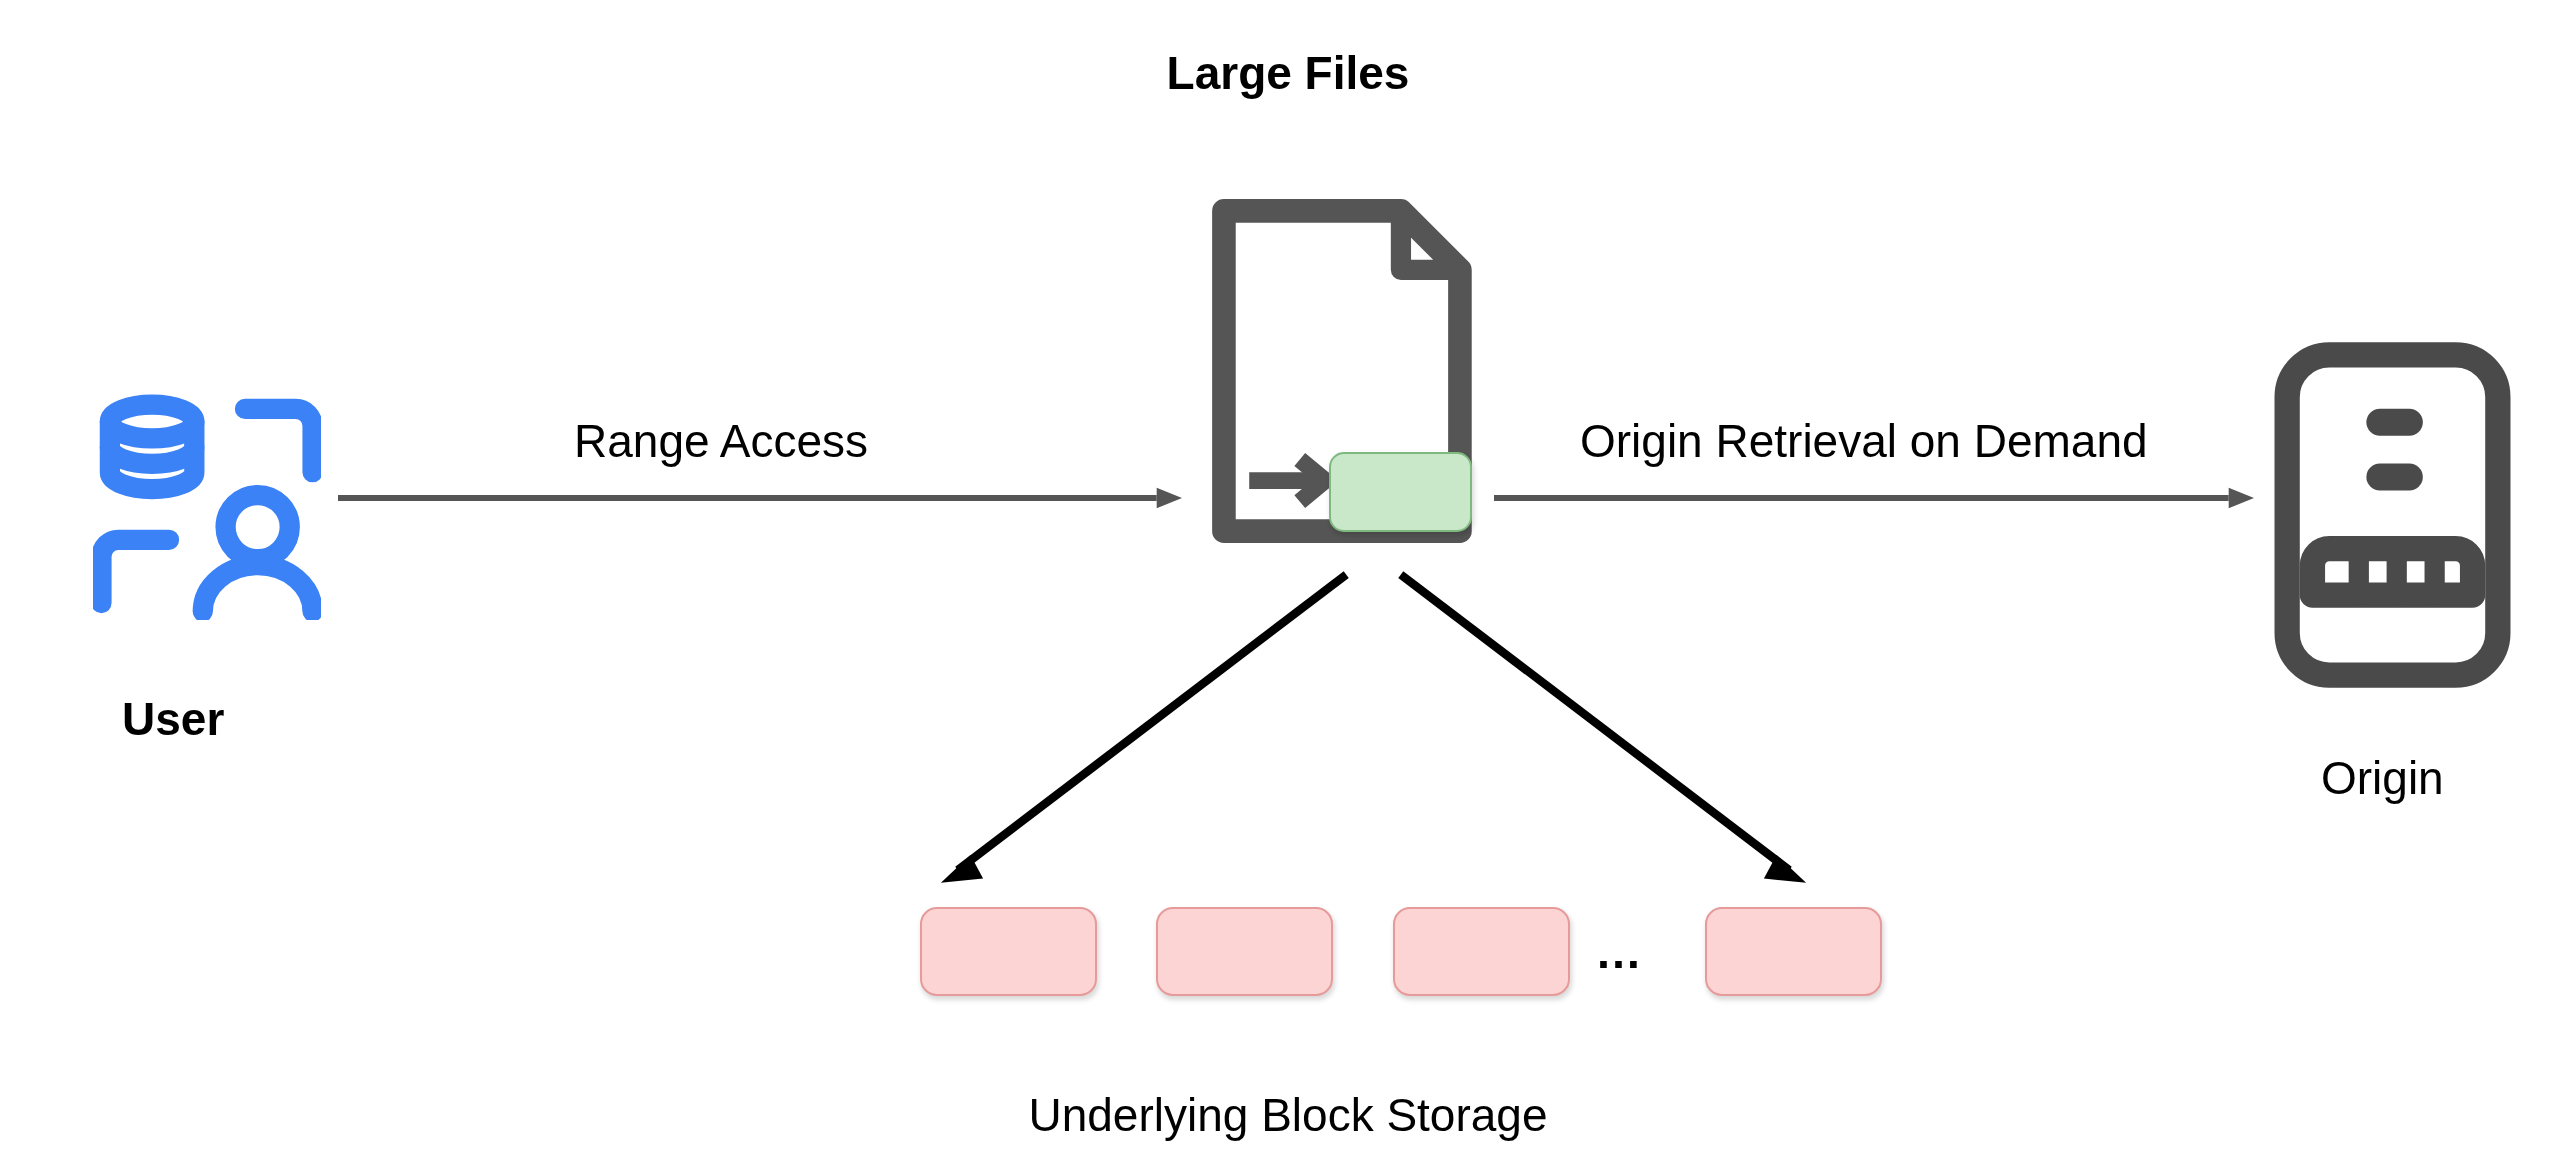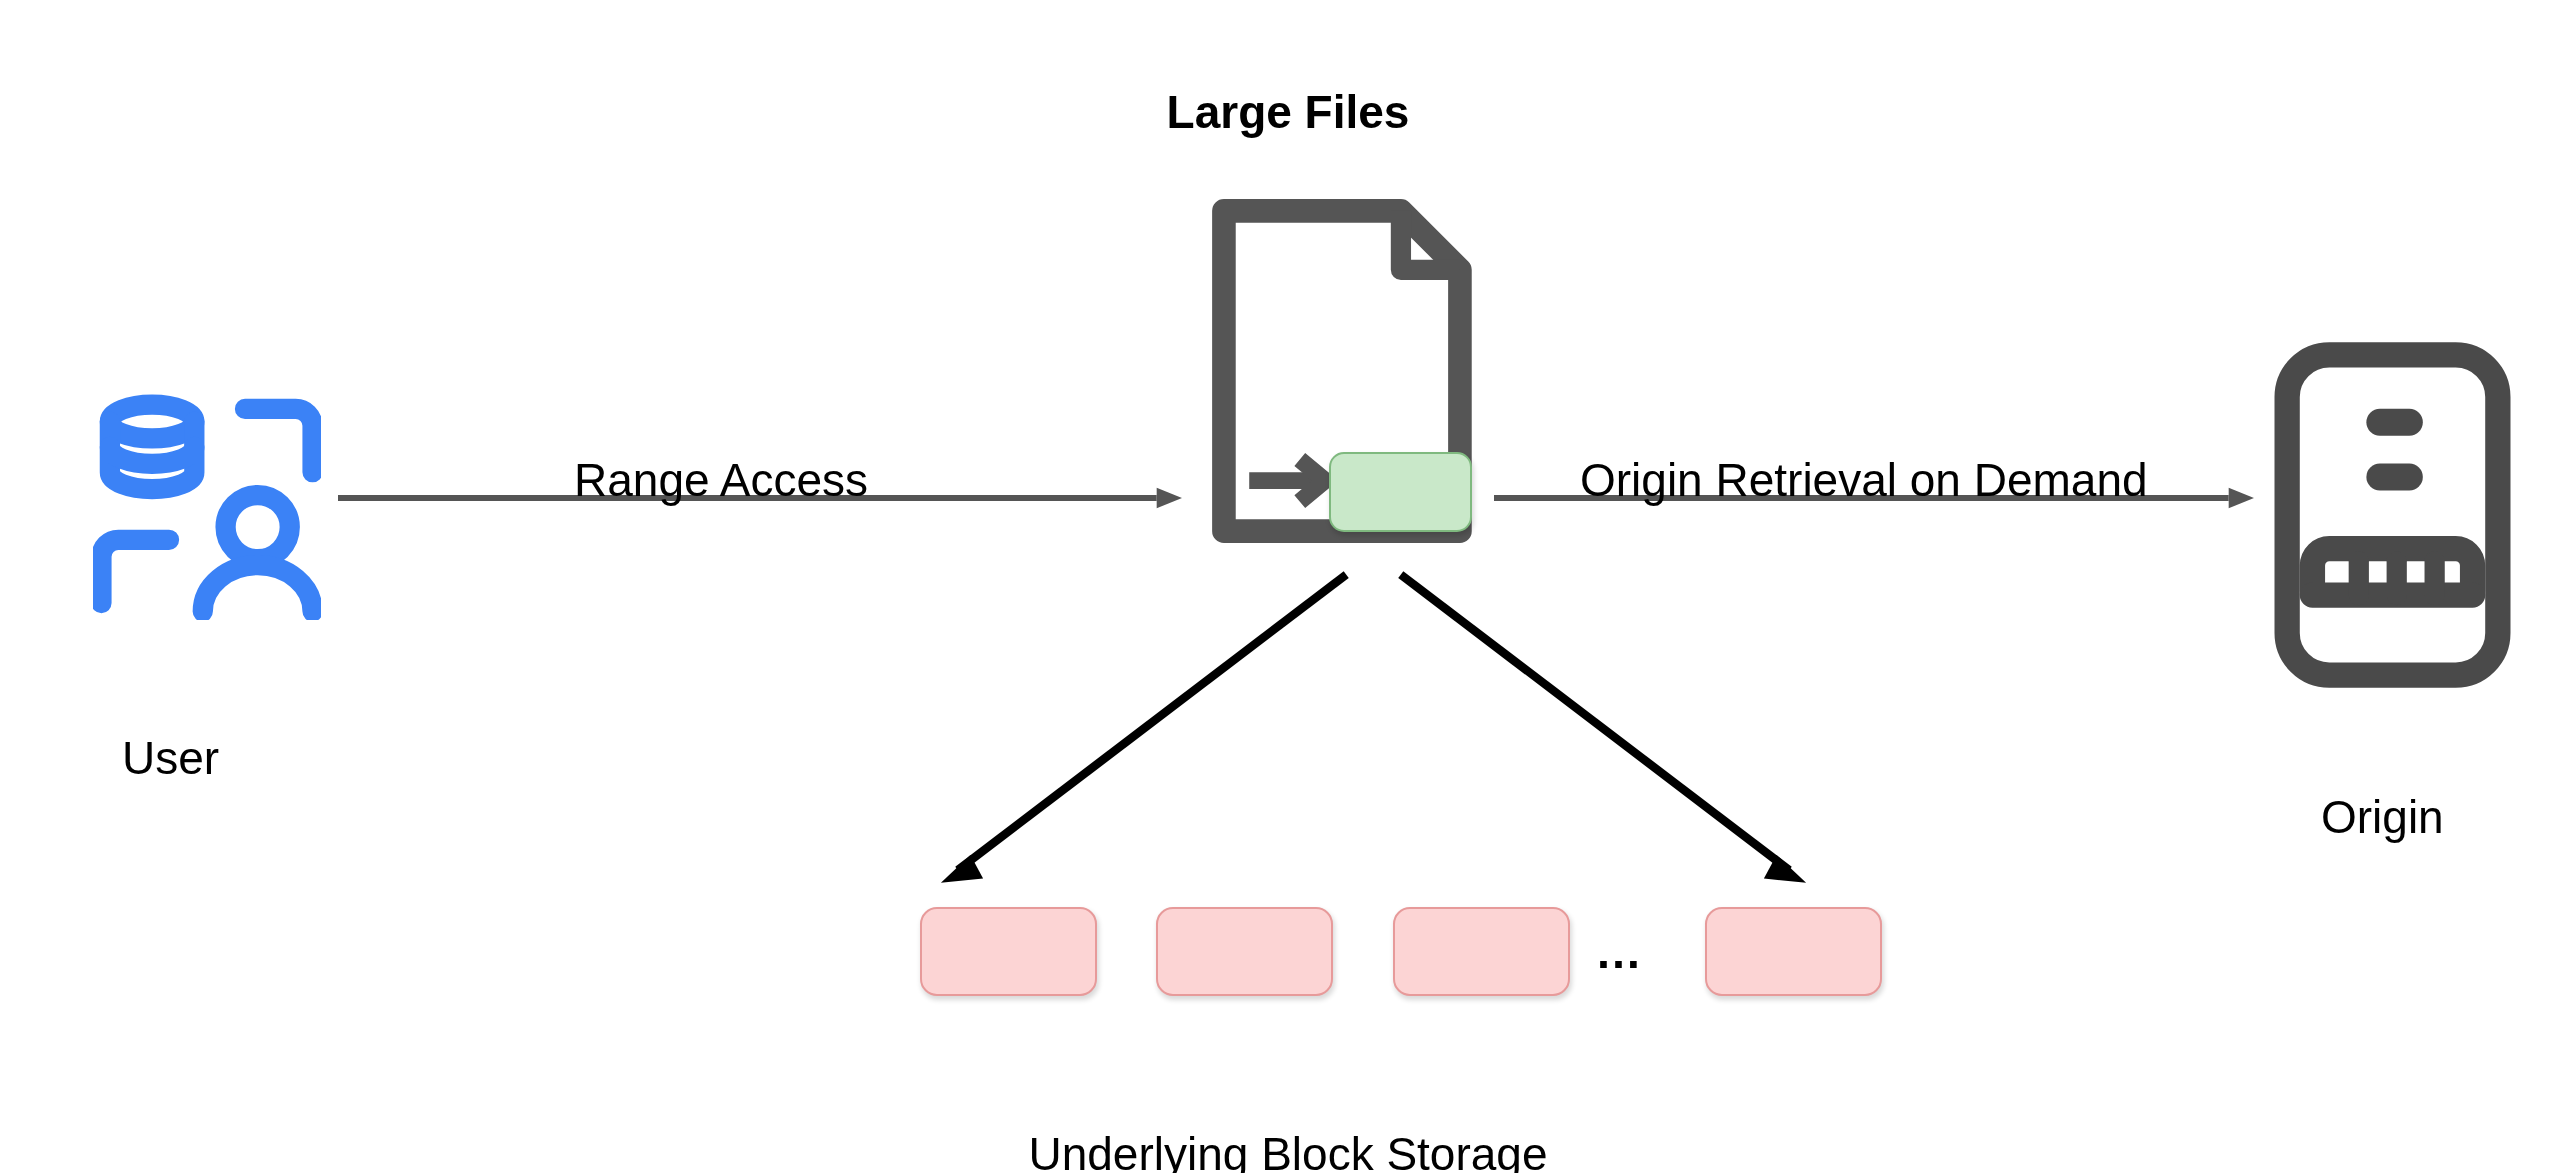--- a/index.html
+++ b/index.html
@@ -13,32 +13,31 @@
     .diagram-container {
       position: relative;
       width: 100%;
       height: 100%;
     }
     .label {
       position: absolute;
       font-size: 46px;
       color: #000;
       white-space: nowrap;
-      margin-top: 39px;
     }
     .top-title {
       left: 50%;
       top: 46px;
       transform: translateX(-50%);
       font-weight: 600;
     }
     .user-label {
       left: 122px;
       top: 692px;
-      font-weight: 400;
+      font-weight: 700;
     }
     .origin-label {
       left: 2321px;
       top: 751px;
       font-weight: 500;
       text-align: right;
     }
     .range-label {
       left: 574px;
       top: 414px;

